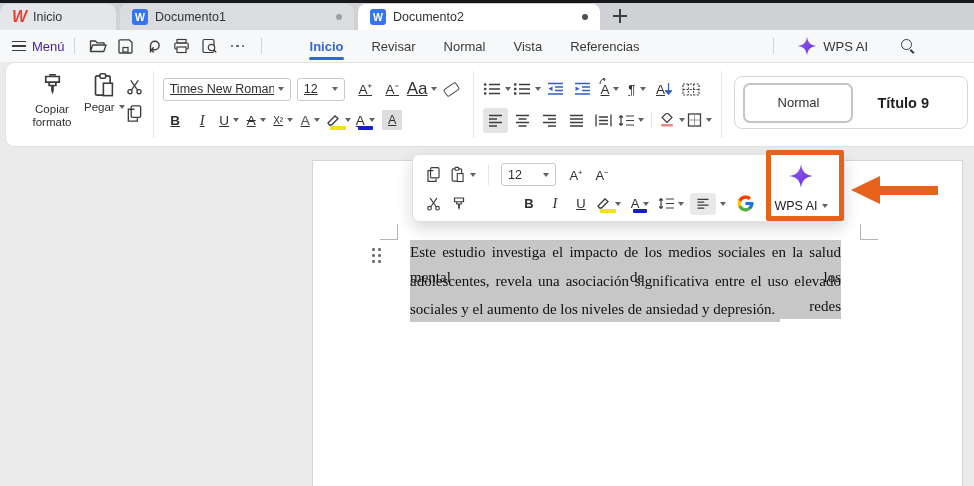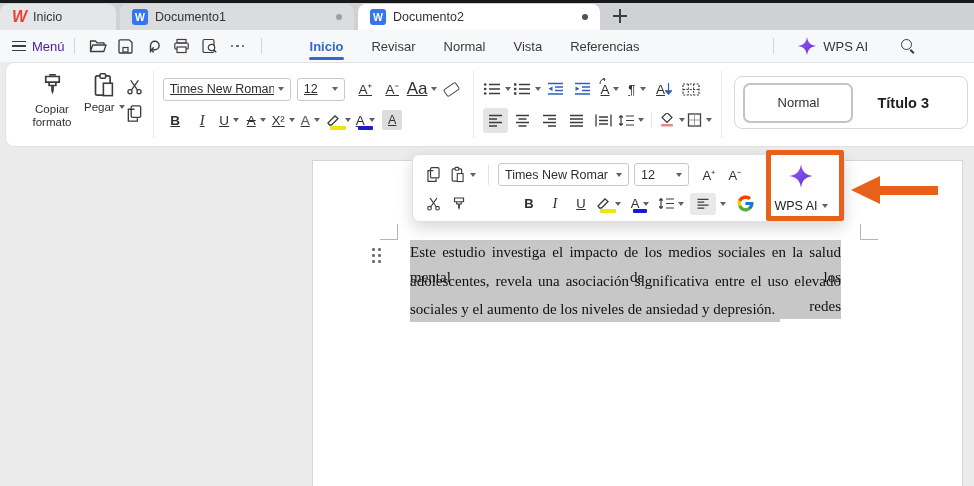--- a/index.html
+++ b/index.html
@@ -56,21 +56,21 @@
   .rrow { display:flex; align-items:center; gap:2px; height:26px; }
   .rbtn { min-width:25px; height:25px; display:flex; align-items:center; justify-content:center; border-radius:3px; font-size:13.5px; color:#2f2f2f; position:relative; }
   .rbtn.active { background:#e4e4e4; }
   .combo { height:23px; border:1px solid #c9c9c9; border-radius:3px; display:flex; align-items:center; padding:0 6px; font-size:12.5px; color:#2f2f2f; background:#fff; }
   .combo .cval { flex:1; white-space:nowrap; overflow:hidden; }
   .car { width:0; height:0; border-left:3.5px solid transparent; border-right:3.5px solid transparent; border-top:4px solid #5f6368; margin-left:4px; flex:0 0 auto; }
   .g-bold { font-weight:bold; }
   .g-italic { font-style:italic; font-family:"Liberation Serif",serif; font-size:14.5px; }
   .g-under { text-decoration:underline; }
   .g-strike { text-decoration:line-through; }
-  .g-sup { font-size:13px; }
+  .g-sup { font-size:10px; }
   .g-case { font-size:17px; }
   .g-effects { color:#5b6770; text-shadow:0 0 1px #9aa5ad; }
   .swatch { position:absolute; left:5px; right:5px; bottom:3px; height:3.5px; border-radius:1px; }
   .sw-yellow { background:#f0e213; }
   .sw-blue { background:#1c1ccd; }
   .charshade { background:#dddddd; border-radius:2px; font-size:12.5px; width:20px; height:20px; display:flex; align-items:center; justify-content:center; color:#333; }
   .eraser { width:15px; height:9px; background:#fff; border:1.4px solid #444; border-radius:2px; transform:rotate(-35deg); }
   .styles { flex:1; min-width:0; border:1px solid #d8d8d8; border-radius:8px; margin:8px 0 12px 3px; display:flex; align-items:center; padding-left:8px; position:relative; background:#fff; }
   .stylebtn { width:110px; height:40px; border:2px solid #c4c4c4; border-radius:7px; box-shadow:inset 0 0 0 2px #fff; display:flex; align-items:center; justify-content:center; font-size:13px; color:#303030; background:#fff; }
   .styletitle { margin-left:24px; font-weight:bold; font-size:14.5px; color:#1f1f1f; white-space:nowrap; }
@@ -403,21 +403,21 @@
           </svg>
         <span class="car"></span>
       </span>
     </div>
   </div>
 
   <div class="rsep"></div>
 
   <div class="styles">
     <span class="stylebtn">Normal</span>
-    <span class="styletitle">Título 3</span>
+    <span class="styletitle">Título 9</span>
   </div>
 </div>
 
 <div class="page"></div>
 <div class="mark mark-l"></div>
 <div class="mark mark-r"></div>
 
 <div class="handle">
   <i style="left:0;top:0"></i>
     <i style="left:6px;top:0"></i>
@@ -447,24 +447,20 @@
     </span>
     <span class="pbtn" style="min-width:32px">
       <svg width="16" height="18" viewBox="0 0 22 24">
           <rect x="3" y="3.5" width="13" height="17" rx="1.5" fill="none" stroke="#3c3c3c" stroke-width="1.6"></rect>
           <rect x="7" y="1.5" width="5" height="4" rx="1" fill="#fff" stroke="#3c3c3c" stroke-width="1.5"></rect>
           <rect x="10" y="10" width="8" height="11" fill="#fff" stroke="#3c3c3c" stroke-width="1.5"></rect>
         </svg>
       <span class="car"></span>
     </span>
     <span class="psep"></span>
-    <span class="combo" style="width:131px">
-      <span class="cval">Times New Romar</span>
-      <span class="car"></span>
-    </span>
     <span class="combo" style="width:55px;margin-left:3px">
       <span class="cval">12</span>
       <span class="car"></span>
     </span>
     <span class="pbtn" style="margin-left:6px">
         <span>A⁺</span>
       </span>
     <span class="pbtn">
         <span>A⁻</span>
       </span>

